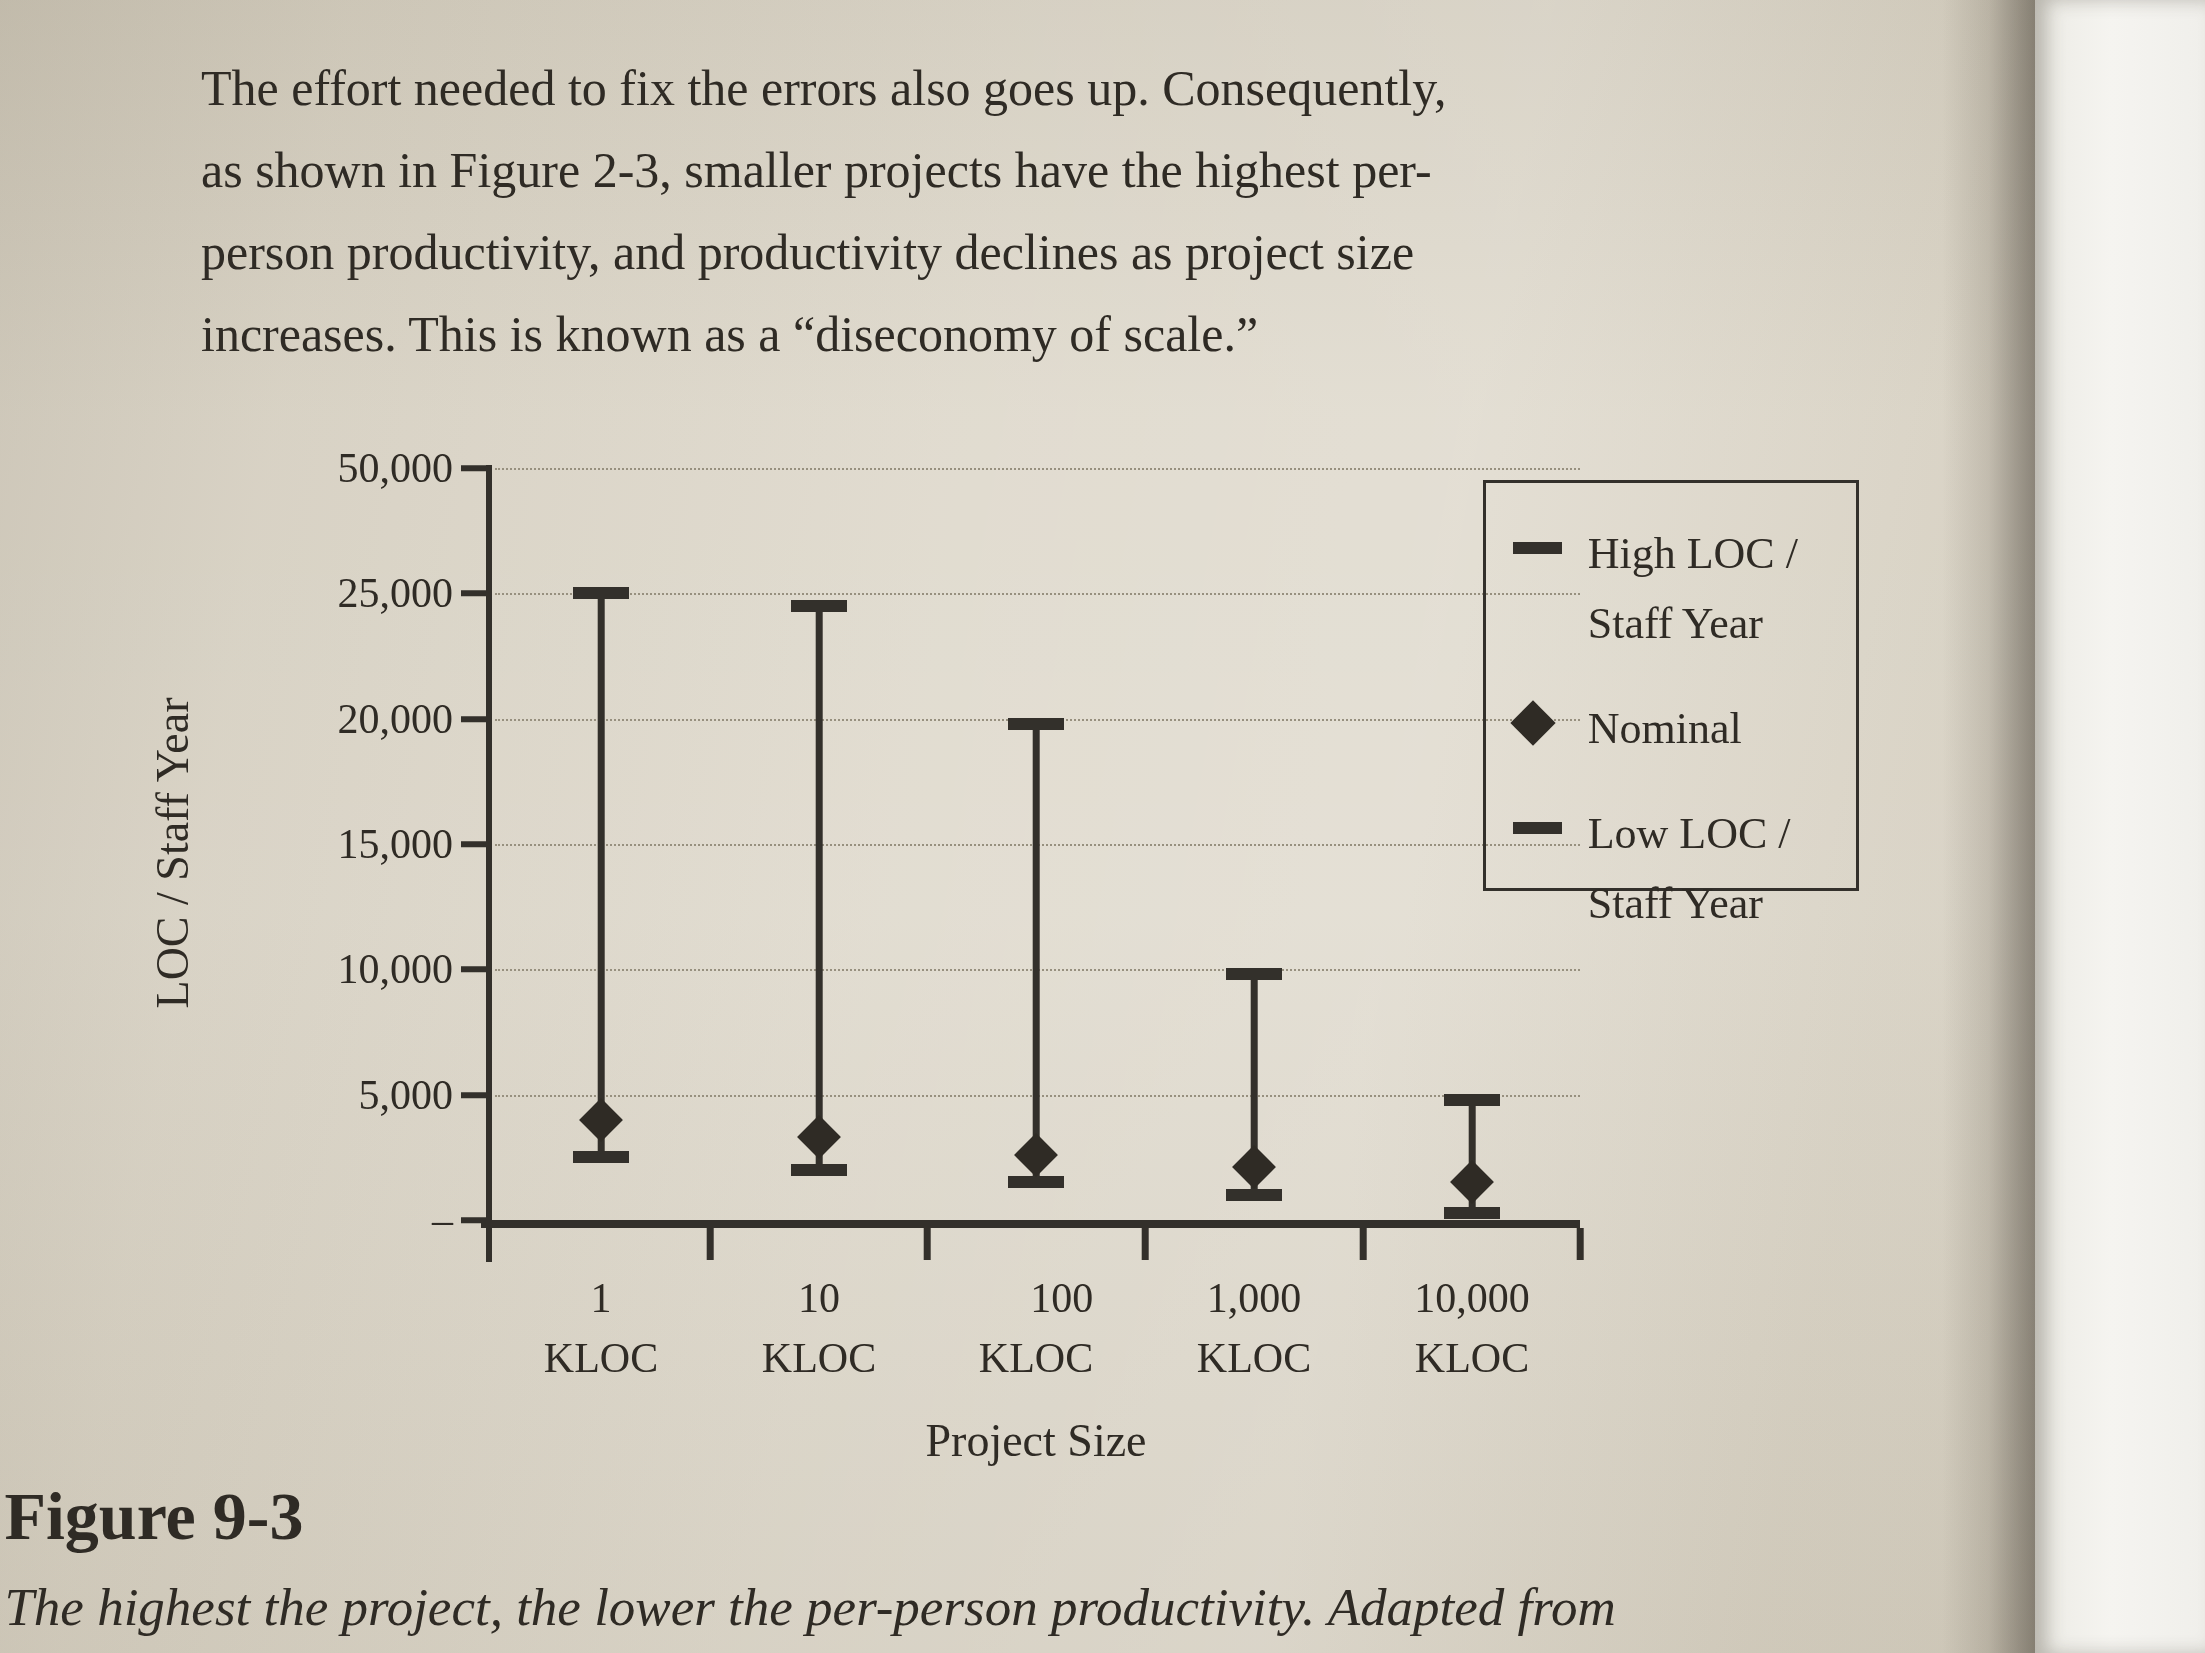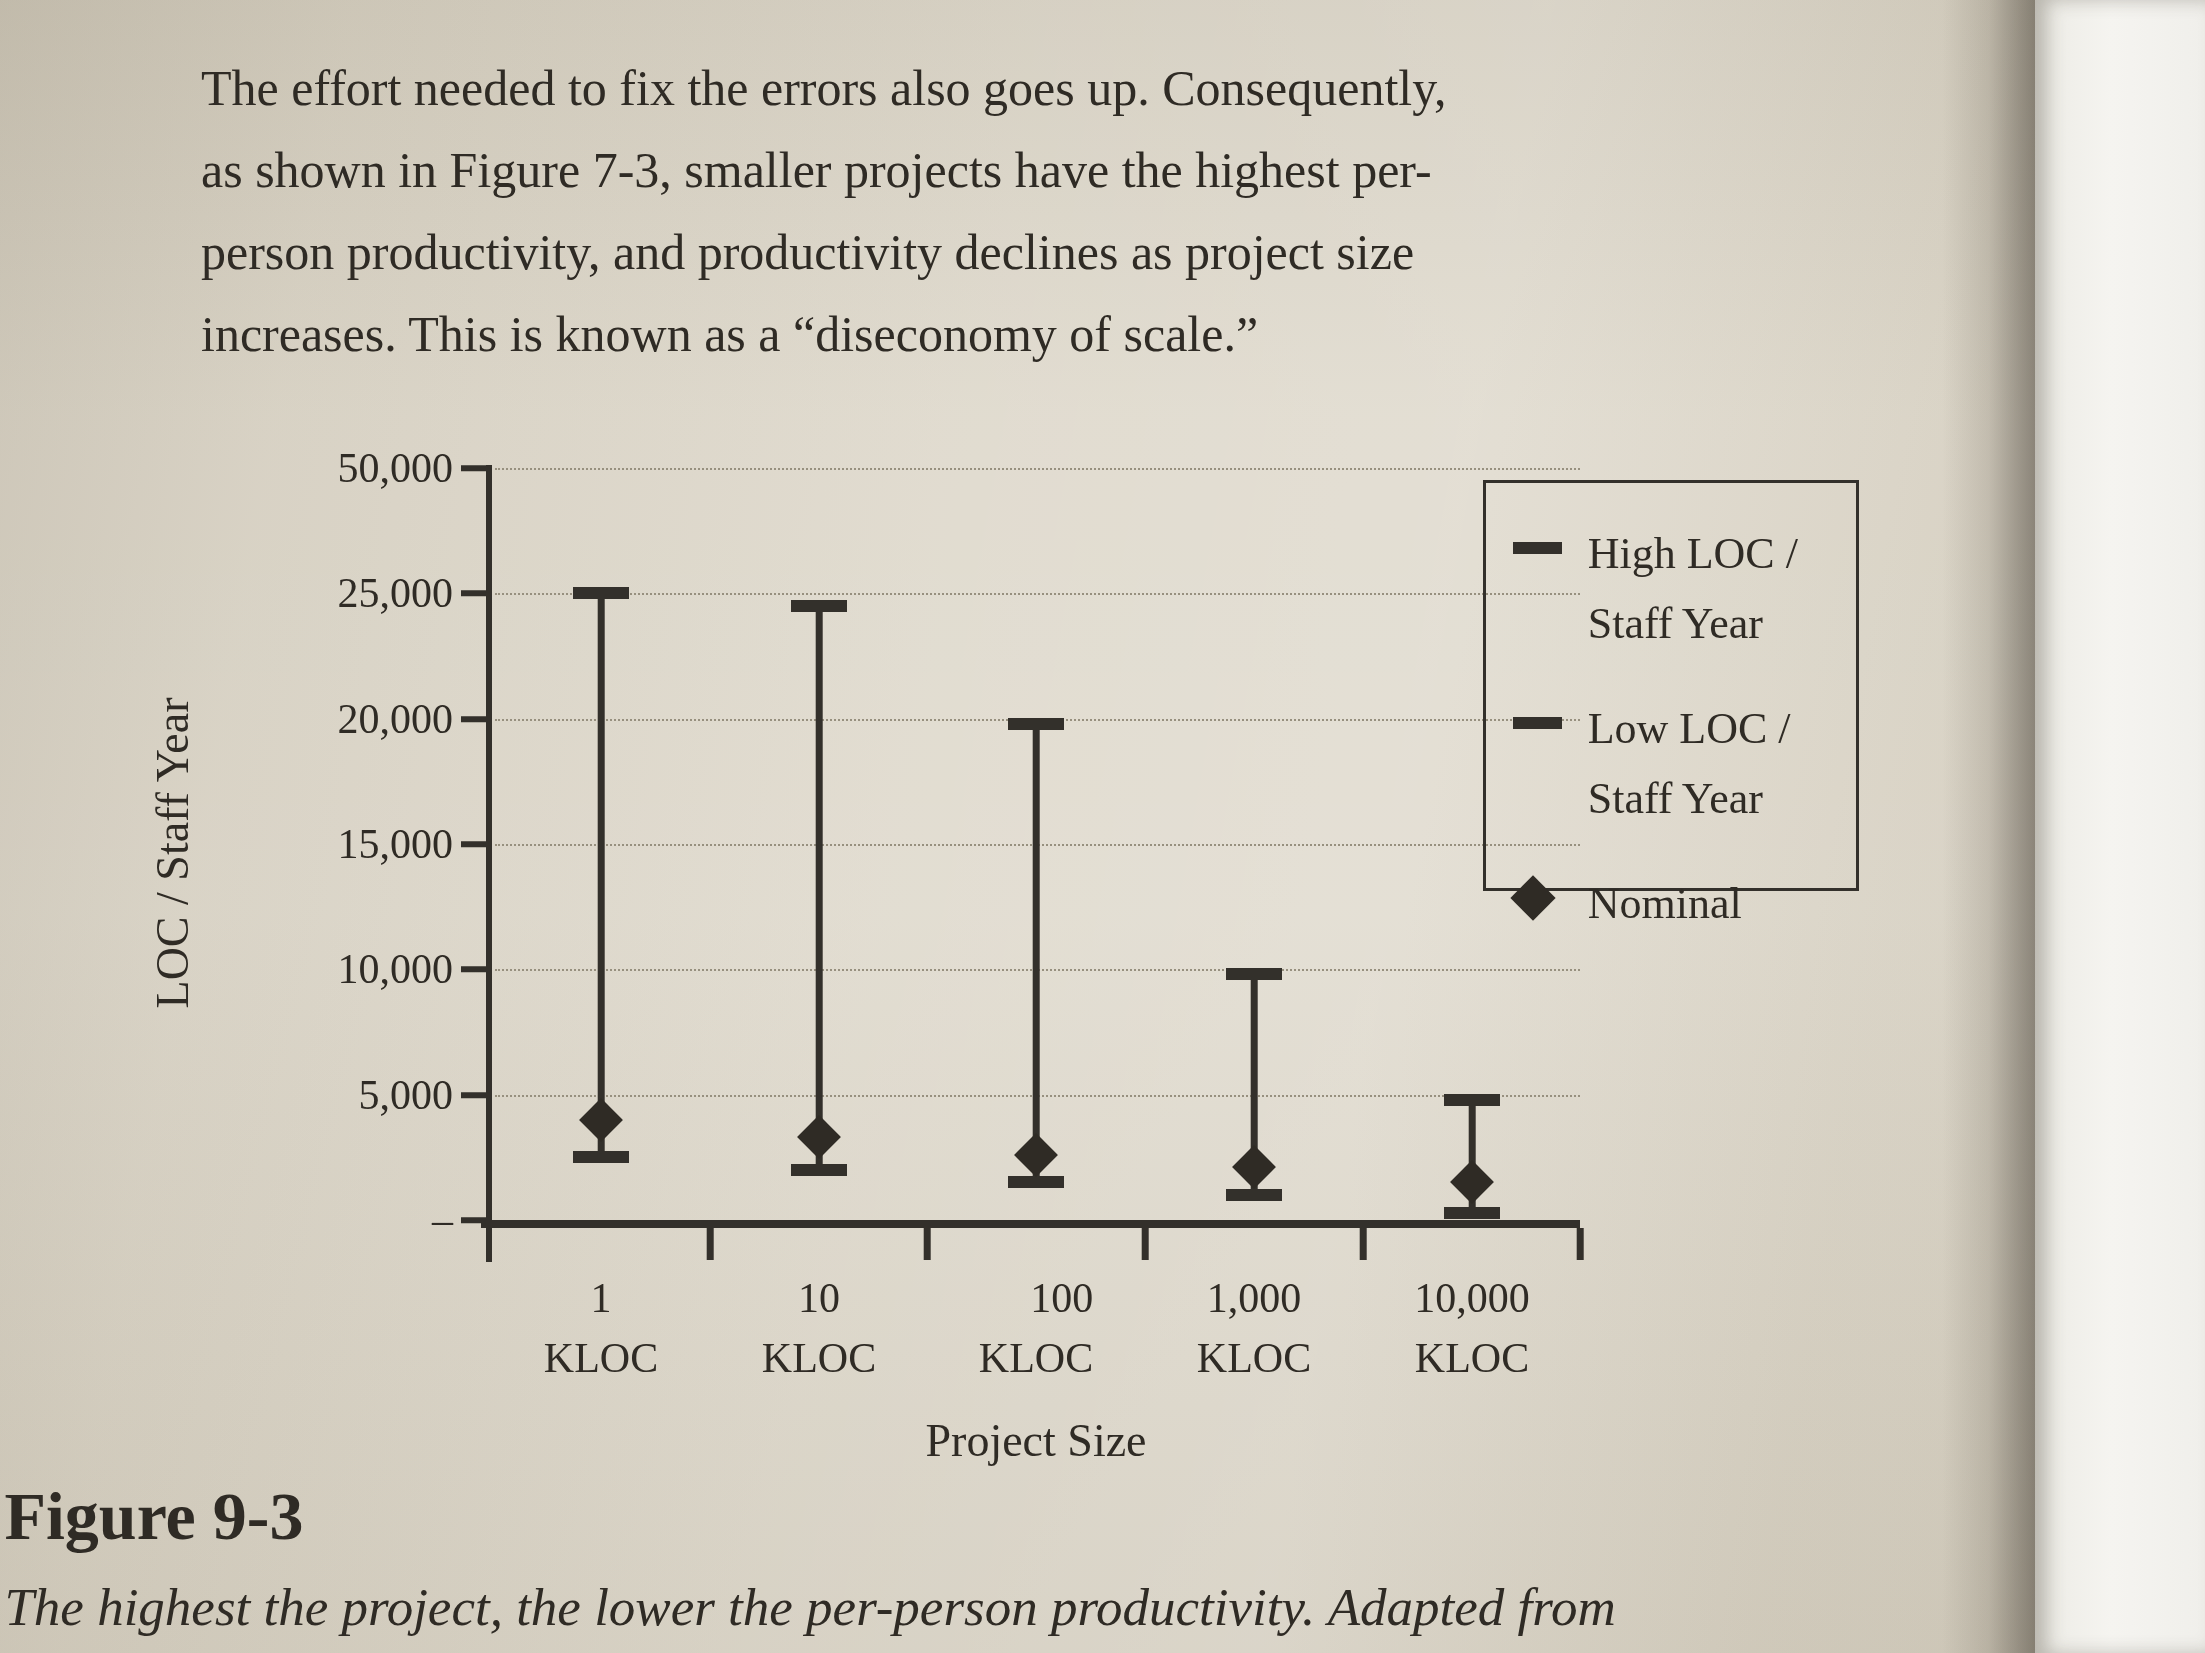--- a/index.html
+++ b/index.html
@@ -85,21 +85,21 @@
   .fig-caption { position: absolute; left: 4.4px; top: 1577px; width: 2133px;
                  font-size: 53px; font-style: italic; white-space: nowrap; }
 </style>
 </head>
 <body>
 
 <div class="page">
 
   <div class="para">
     <div class="line">The effort needed to fix the errors also goes up. Consequently,</div>
-    <div class="line">as shown in Figure 7-3, smaller projects have the highest per-</div>
+    <div class="line">as shown in Figure 2-3, smaller projects have the highest per-</div>
     <div class="line">person productivity, and productivity declines as project size</div>
     <div class="line">increases. This is known as a “diseconomy of scale.”</div>
   </div>
 
   <div class="y-title">LOC / Staff Year</div>
 
   <div class="plot">
     <div class="axis-y"></div>
     <div class="axis-x"></div>
   <div class="gridline" style="top: 0px;"></div>
@@ -173,30 +173,30 @@
 
   <div class="legend">
       <div class="legend-item">
         <div class="legend-marker-col">
           <div class="legend-dash"></div>
         </div>
         <div class="legend-text">High LOC / Staff Year</div>
       </div>
       <div class="legend-item">
         <div class="legend-marker-col">
+          <div class="legend-diamond"></div>
+        </div>
+        <div class="legend-text">Nominal</div>
+      </div>
+      <div class="legend-item">
+        <div class="legend-marker-col">
           <div class="legend-dash"></div>
         </div>
         <div class="legend-text">Low LOC / Staff Year</div>
       </div>
-      <div class="legend-item">
-        <div class="legend-marker-col">
-          <div class="legend-diamond"></div>
-        </div>
-        <div class="legend-text">Nominal</div>
-      </div>
     </div>
 
   <div class="fig-label">Figure 9-3</div>
   <div class="fig-caption">The highest the project, the lower the per-person productivity. Adapted from</div>
 
   <div class="crease"></div>
   <div class="next-page"></div>
 </div>
 
 

